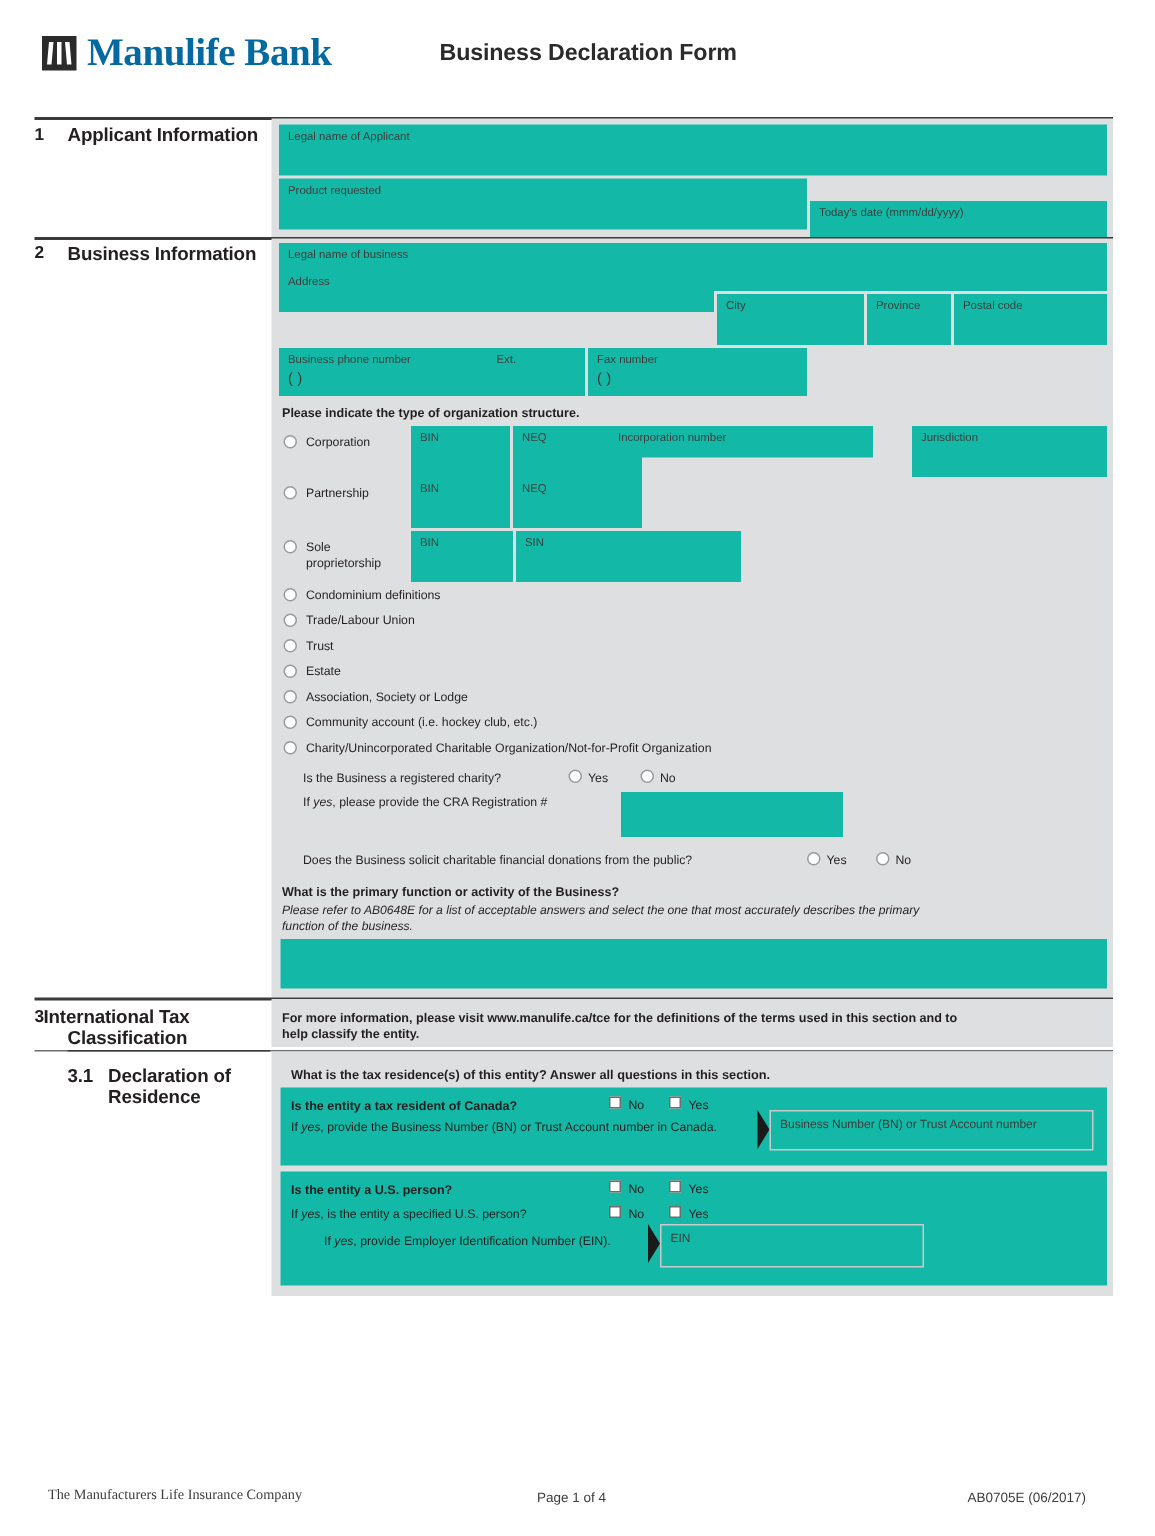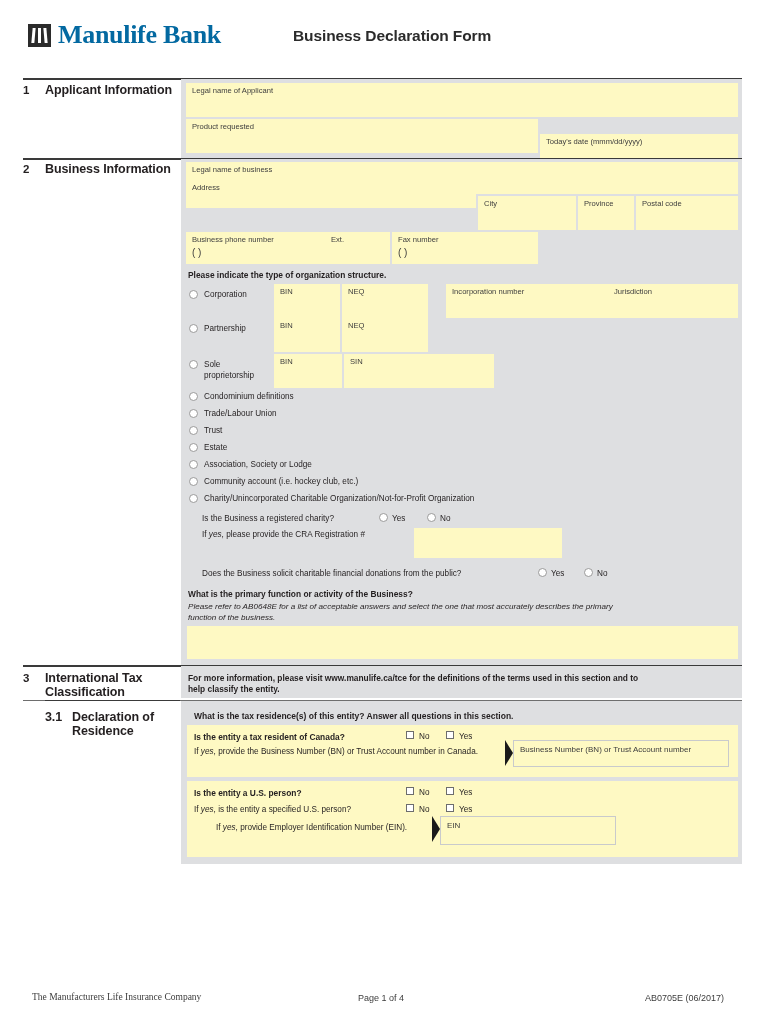--- a/index.html
+++ b/index.html
@@ -28,21 +28,21 @@
 
   
   .sec-num{position:absolute;font-size:11.5px;font-weight:700;color:#231f20;}
   .sec-name{position:absolute;font-size:12.5px;font-weight:700;color:#231f20;
             line-height:14.5px;letter-spacing:-.1px;}
 
   
   .panel{position:absolute;left:181px;width:561px;background:#dedfe1;}
 
   
-  .fld{position:absolute;background:#fef9c3;box-sizing:border-box;text-decoration:underline;}
+  .fld{position:absolute;background:#14b8a6;box-sizing:border-box;text-decoration:underline;}
   .fld .lbl{position:absolute;left:6px;top:3px;font-size:7.6px;color:#3d3d3d;
             white-space:nowrap;letter-spacing:0;}
   .fld .paren{position:absolute;left:6px;top:15px;font-size:10px;color:#3d3d3d;}
   .fld.ol{border:1px solid #c9cacc;}
 
   
   .t{position:absolute;font-size:8.2px;color:#231f20;white-space:nowrap;}
   .t.b{font-weight:700;font-size:8.4px;}
   .t.i{font-style:italic;}
   .t.w{white-space:normal;}
@@ -132,21 +132,21 @@
   <div class="t b" style="left:188px;top:270px">Please indicate the type of organization structure.</div>
 
   <div class="radio" style="left:189px;top:290px"></div>
   <div class="t" style="left:204px;top:290px">Corporation</div>
   <div class="fld" style="left:274px;top:284px;width:66px;height:34px">
     <span class="lbl">BIN</span>
   </div>
   <div class="fld" style="left:342px;top:284px;width:86px;height:34px">
     <span class="lbl">NEQ</span>
   </div>
-  <div class="fld" style="left:446px;top:284px;width:176px;height:34px">
+  <div class="fld" style="left:406px;top:284px;width:176px;height:21px">
     <span class="lbl">Incorporation number</span>
   </div>
   <div class="fld" style="left:608px;top:284px;width:130px;height:34px">
     <span class="lbl">Jurisdiction</span>
   </div>
 
   <div class="radio" style="left:189px;top:324px"></div>
   <div class="t" style="left:204px;top:324px">Partnership</div>
   <div class="fld" style="left:274px;top:318px;width:66px;height:34px">
     <span class="lbl">BIN</span>
@@ -196,21 +196,21 @@
   <div class="t" style="left:597px;top:569px">No</div>
 
   <div class="t b" style="left:188px;top:589px">What is the primary function or activity of the Business?</div>
   <div class="t i" style="left:188px;top:602px;font-size:8.1px">Please refer to AB0648E for a list of acceptable answers and select the one that most accurately describes the primary</div>
   <div class="t i" style="left:188px;top:613px;font-size:8.1px">function of the business.</div>
   <div class="fld" style="left:187px;top:626px;width:551px;height:33px"></div>
 
   <div class="rule-hard" style="top:665px"></div>
 
   <div class="sec-num" style="left:23px;top:672px">3</div>
-  <div class="sec-name" style="left:45px;top:671px">International Tax</div>
+  <div class="sec-name" style="left:29px;top:671px">International Tax</div>
   <div class="sec-name" style="left:45px;top:685px">Classification</div>
 
   <div class="panel" style="top:666px;height:32px"></div>
   <div class="t b w" style="left:188px;top:673px;width:548px;line-height:11.5px;font-size:8.4px">For more information, please visit www.manulife.ca/tce for the definitions of the terms used in this section and to</div>
   <div class="t b" style="left:188px;top:684px;font-size:8.4px">help classify the entity.</div>
 
   <div class="rule-soft" style="top:700px"></div>
   <div class="rule-thin" style="left:45px;top:700px;width:135px;height:1px;background:#3a3a3a"></div>
 
   <div class="sec-name" style="left:45px;top:710px">3.1</div>

